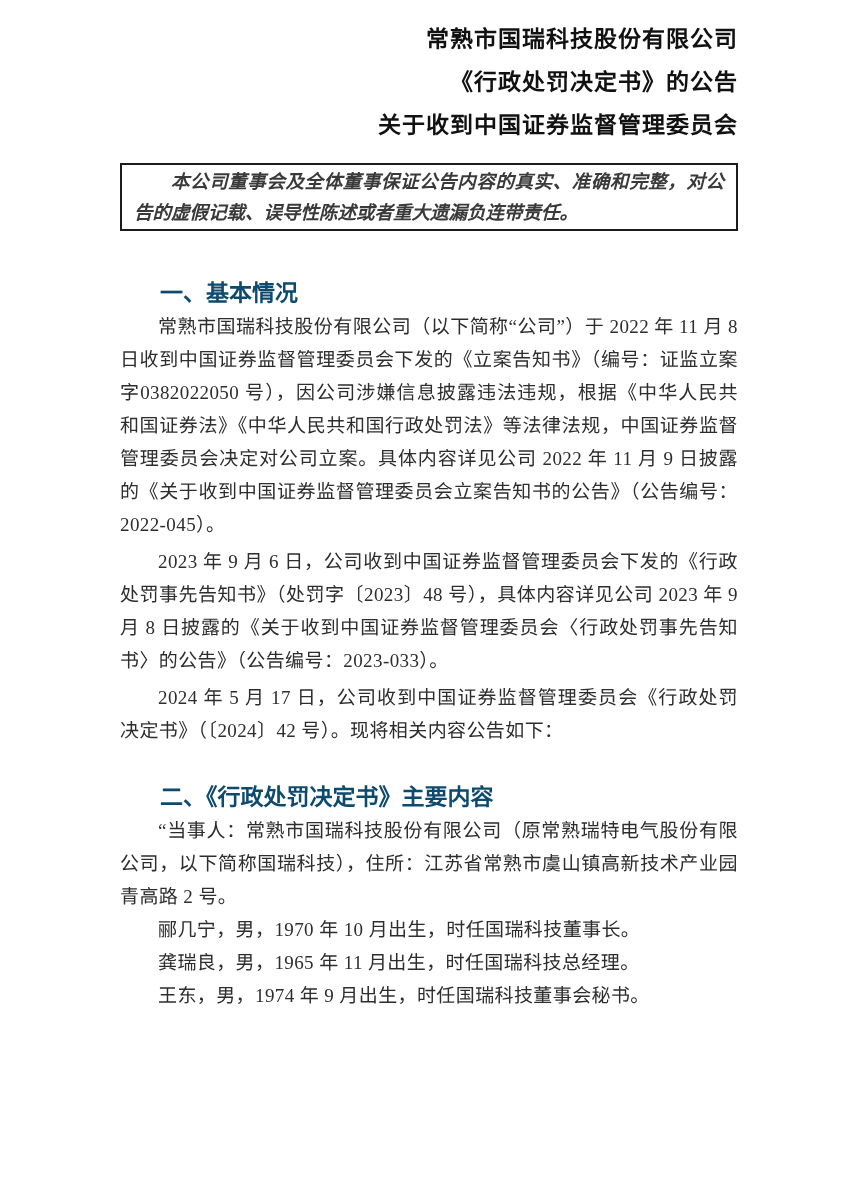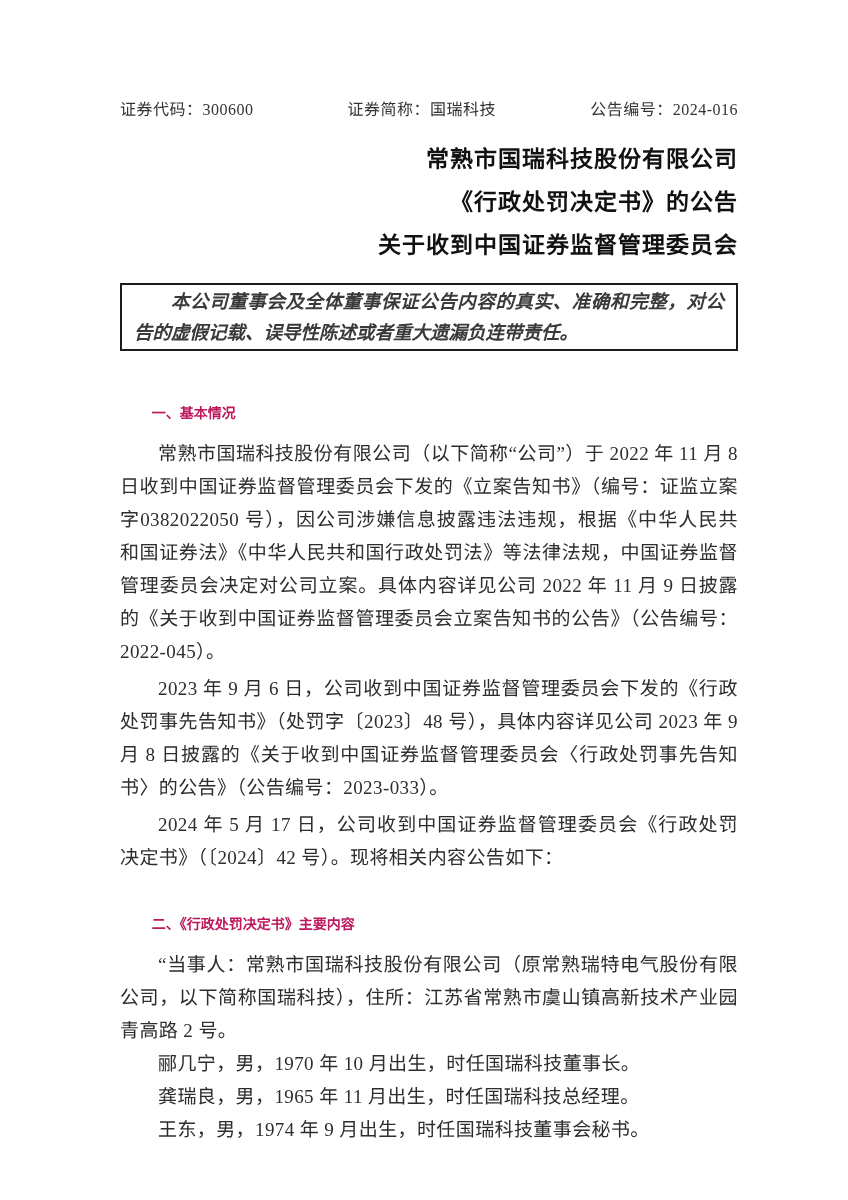--- a/index.html
+++ b/index.html
@@ -57,27 +57,27 @@
     margin: 0;
     font-style: italic;
     font-size: 18.5px;
     line-height: 31px;
     text-indent: 2em;
     text-align: justify;
     color: #3a3a3a;
   }
   
   .section-heading {
-    margin: 8px;
+    margin: 1px;
     margin-top: 48px;
     padding-left: 1.7em;
-    font-size: 14px;
+    font-size: 23px;
     font-weight: bold;
     line-height: 30px;
-    color: #be185d;
+    color: #0c4a6e;
   }
   .section-heading.second {
     margin-top: 36px;
   }
   
   .para {
     margin: 0;
     margin-top: 4px;
     font-size: 19px;
     line-height: 33px;
@@ -93,25 +93,20 @@
     text-align: left;
     margin-top: 0;
   }
 </style>
 </head>
 <body>
 
 <div class="page">
   <div class="content">
 
-    <div class="header-row">
-      <span>证券代码：300600</span>
-      <span>证券简称：国瑞科技</span>
-      <span>公告编号：2024-016</span>
-    </div>
 
     <div class="title-block">
       <div class="title-line">常熟市国瑞科技股份有限公司</div>
       <div class="title-line">《行政处罚决定书》的公告</div>
       <div class="title-line">关于收到中国证券监督管理委员会</div>
     </div>
 
     <div class="disclaimer-box">
       <p class="disclaimer-text">本公司董事会及全体董事保证公告内容的真实、准确和完整，对公告的虚假记载、误导性陈述或者重大遗漏负连带责任。</p>
     </div>

